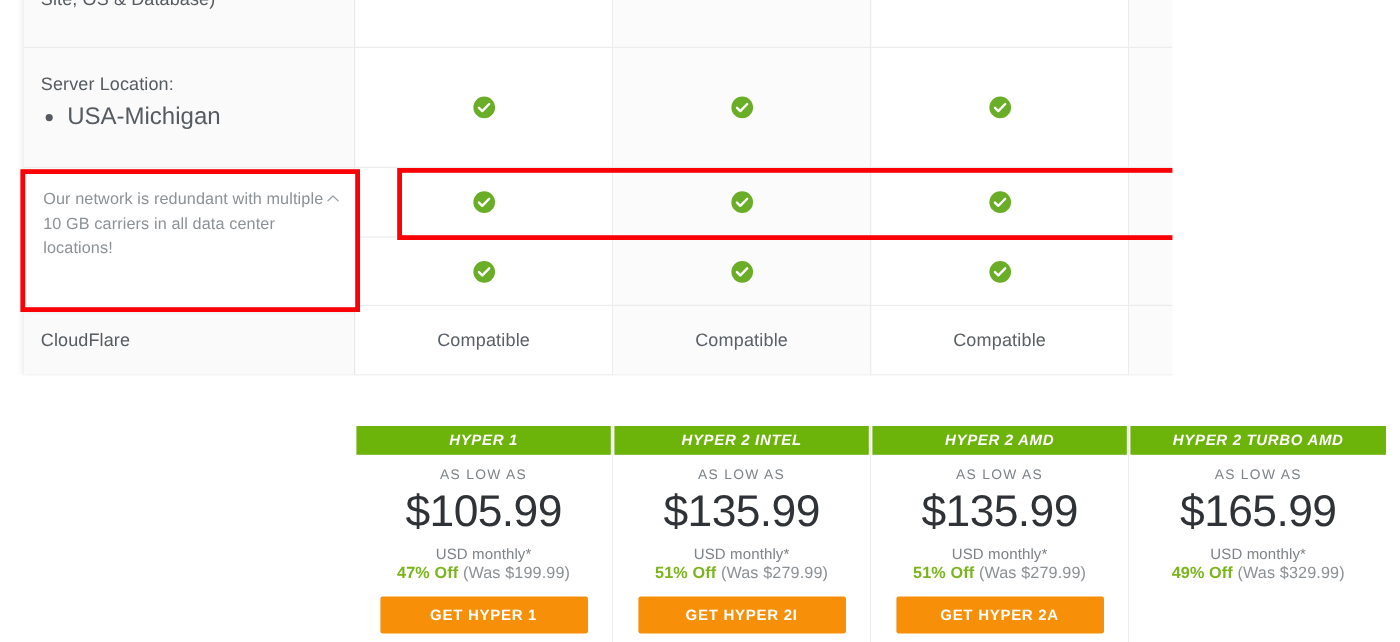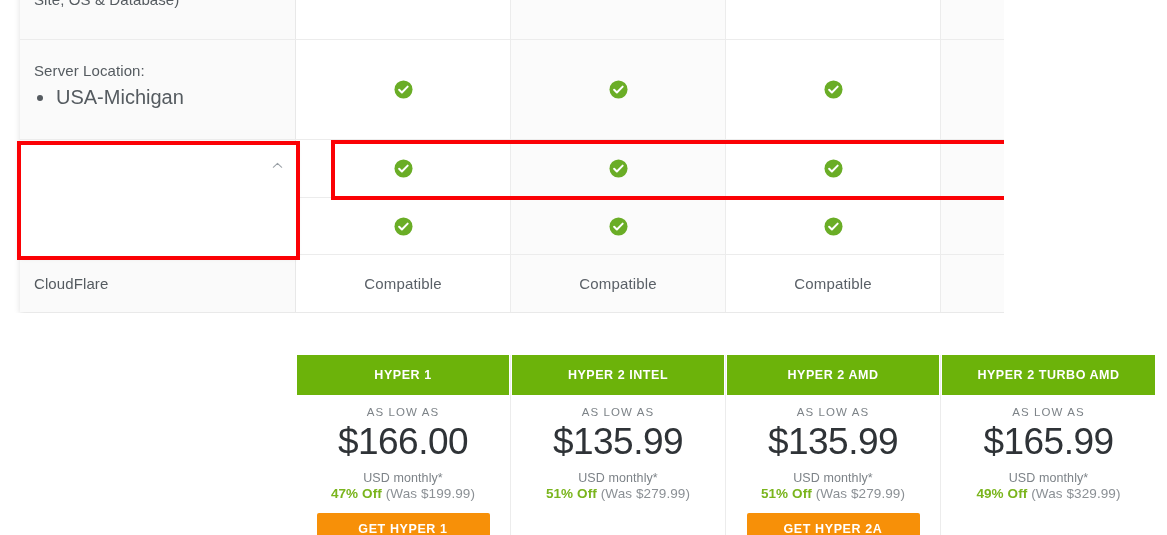--- a/index.html
+++ b/index.html
@@ -23,21 +23,20 @@
   }
 
   
   .table-section {
     position: absolute;
     left: 0;
     top: 0;
     width: 977px;
     height: 313px;
     overflow: hidden;
-    padding-left: 27px;
   }
 
   .table-shadowwrap {
     position: absolute;
     left: 20px;
     top: -40px;
     width: 1135px;
     height: 352px;
     background: #ffffff;
     box-shadow: 0 2px 6px rgba(0,0,0,0.13);
@@ -199,26 +198,27 @@
   .pcard {
     width: 215px;
     box-sizing: border-box;
     border-right: 1px solid #ececec;
     background: #ffffff;
     position: relative;
   }
   .pcard:last-child { border-right: none; }
 
   .pcard-head {
-    height: 40px;
+    height: 24px;
     background: #6cb30a;
     display: flex;
     align-items: center;
     justify-content: center;
     margin: 0 1px;
+    font-style: italic;
   }
   .pcard-head-text {
     color: #ffffff;
     font-size: 12.5px;
     font-weight: bold;
     letter-spacing: .55px;
   }
   .pcard-body {
     padding-top: 11px;
     text-align: center;
@@ -403,39 +403,40 @@
           </div>
           <div class="cell" style="top:295px;height:57px;border-bottom:none;">
             <span class="cell-text">Compatible</span>
           </div>
         </div>
 
       </div>
     </div>
 
     <div class="feature-popup">
+      <div class="feature-popup-desc">Our network is redundant with multiple 10 GB carriers in all data center locations!</div>
       <svg class="chevron-up" viewBox="0 0 12 12">
         <path d="M1.4 8L6 3.6 10.6 8" stroke="#9aa0a6" stroke-width="1.1" fill="none" stroke-linecap="round" stroke-linejoin="round"></path>
       </svg>
     </div>
 
     <div class="red-box" id="redbox-feature"></div>
     <div class="red-box" id="redbox-row"></div>
   </div>
 
   <div class="pricing-section">
     <div class="cards-wrap">
 
       <div class="pcard">
         <div class="pcard-head">
           <span class="pcard-head-text">HYPER 1</span>
         </div>
         <div class="pcard-body">
           <div class="aslowas">AS LOW AS</div>
-          <div class="price">$166.00</div>
+          <div class="price">$105.99</div>
           <div class="usd">USD monthly*</div>
           <div class="discount-line">
             <span class="discount-pct">47% Off</span>
             <span class="discount-was">(Was $199.99)</span>
           </div>
           <button class="cta">GET HYPER 1</button>
         </div>
       </div>
 
       <div class="pcard">
@@ -443,20 +444,21 @@
           <span class="pcard-head-text">HYPER 2 INTEL</span>
         </div>
         <div class="pcard-body">
           <div class="aslowas">AS LOW AS</div>
           <div class="price">$135.99</div>
           <div class="usd">USD monthly*</div>
           <div class="discount-line">
             <span class="discount-pct">51% Off</span>
             <span class="discount-was">(Was $279.99)</span>
           </div>
+          <button class="cta">GET HYPER 2I</button>
         </div>
       </div>
 
       <div class="pcard">
         <div class="pcard-head">
           <span class="pcard-head-text">HYPER 2 AMD</span>
         </div>
         <div class="pcard-body">
           <div class="aslowas">AS LOW AS</div>
           <div class="price">$135.99</div>

